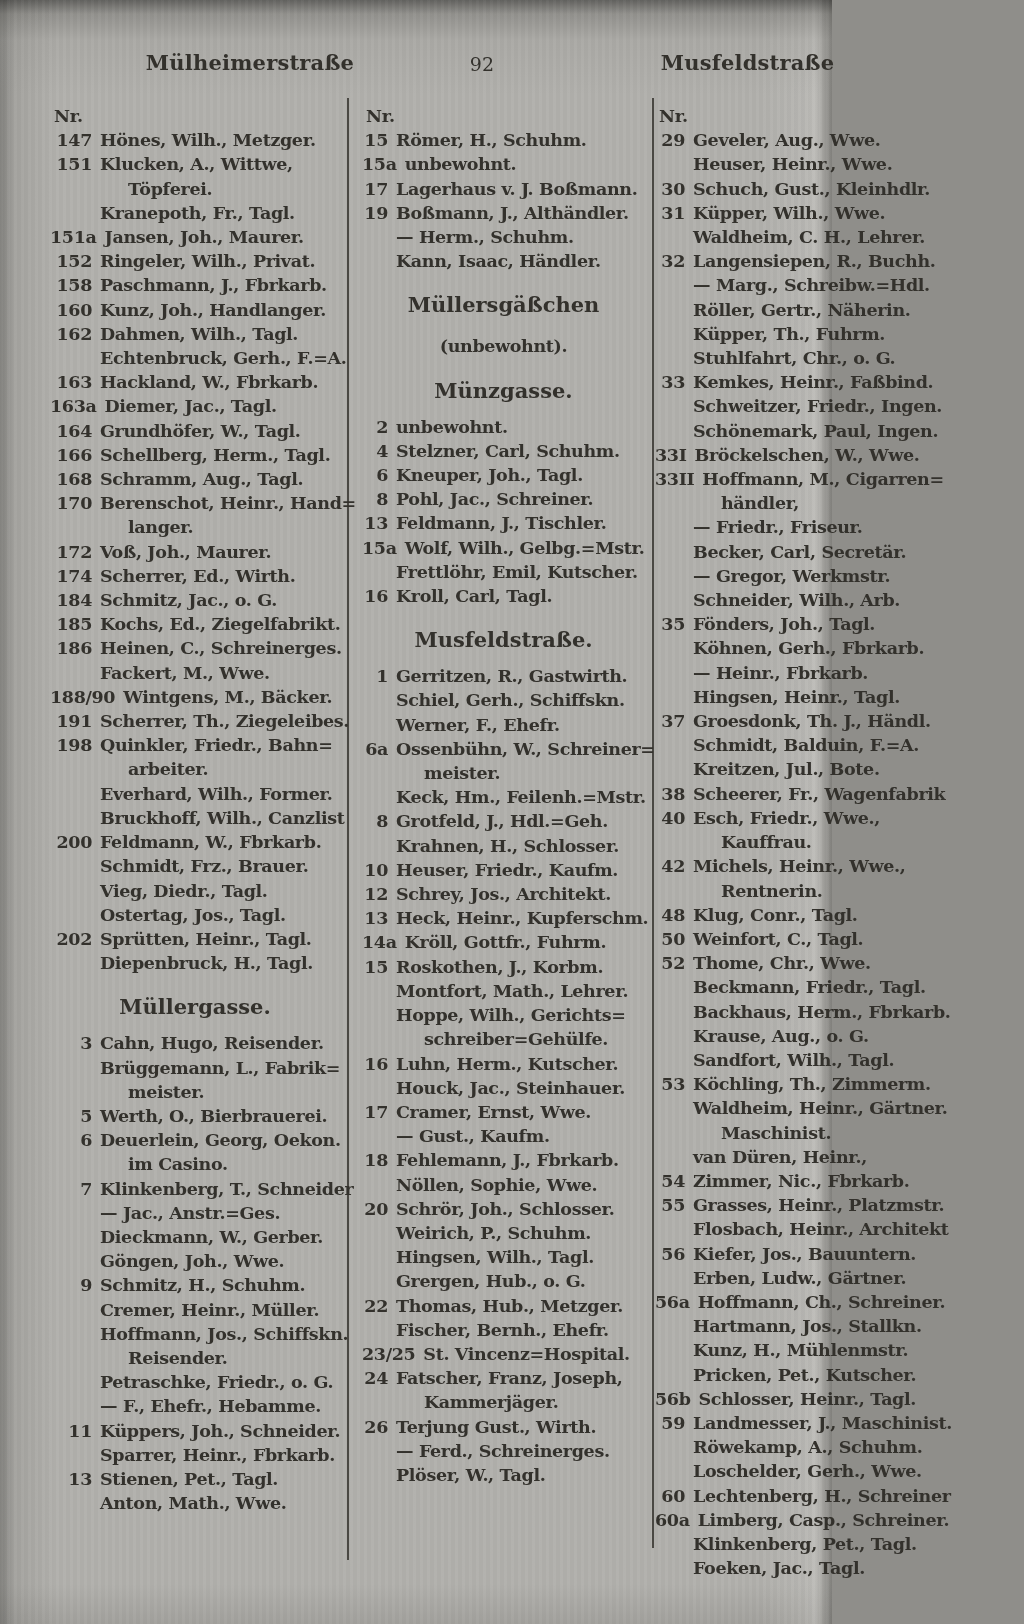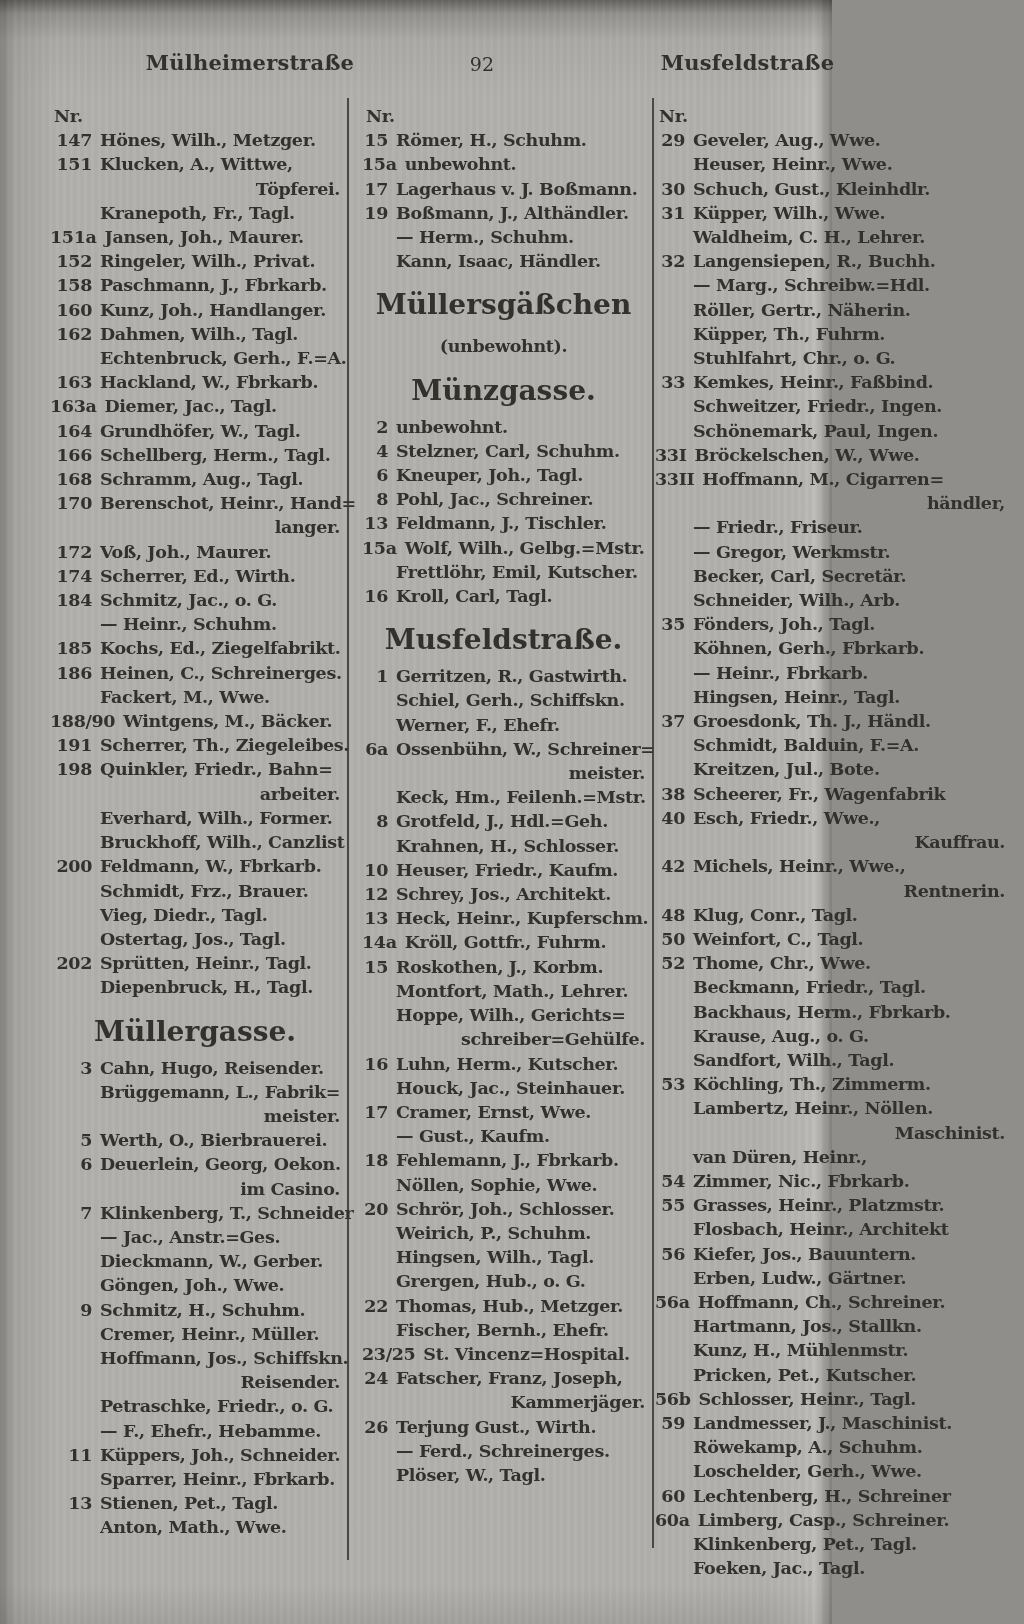--- a/index.html
+++ b/index.html
@@ -35,22 +35,22 @@
   .d2{left:652px;height:1450px;}
   
   .col{position:absolute;top:104px;font-size:17.5px;font-weight:700;letter-spacing:-0.35px;line-height:24.2px;white-space:nowrap;}
   .col1{left:50px;width:290px;--nw:50px;}
   .col2{left:362px;width:283px;--nw:34px;}
   .col3{left:655px;width:350px;--nw:38px;}
   .nr-label{padding-left:4px;}
   .entry{padding-left:var(--nw);}
   .line.first{margin-left:calc(-1 * var(--nw));}
   .num{display:inline-block;min-width:var(--nw);text-align:right;padding-right:8px;box-sizing:border-box;}
-  .line.cont{margin-left:28px;text-align:right;}
-  .heading{font-size:28px;line-height:28px;text-align:center;margin:18px 0 10px;letter-spacing:0;}
+  .line.cont{margin-left:28px;}
+  .heading{font-size:21px;line-height:28px;text-align:center;margin:18px 0 10px;letter-spacing:0;}
   .note{text-align:center;margin:15px 0 12px;font-weight:700;}
 </style>
 </head>
 <body>
 
 <div class="page">
   <div class="hdr hdr-left">Mülheimerstraße</div>
   <div class="hdr hdr-num">92</div>
   <div class="hdr hdr-right">Musfeldstraße</div>
 
@@ -109,23 +109,20 @@
       <div class="entry">
         <div class="line first"><span class="num">172</span><span class="nm">Voß, Joh., Maurer.</span></div>
       </div>
       <div class="entry">
         <div class="line first"><span class="num">174</span><span class="nm">Scherrer, Ed., Wirth.</span></div>
       </div>
       <div class="entry">
         <div class="line first"><span class="num">184</span><span class="nm">Schmitz, Jac., o. G.</span></div>
       </div>
       <div class="entry">
-        <div class="line first"><span class="num"></span><span class="nm">— Heinr., Schuhm.</span></div>
-      </div>
-      <div class="entry">
         <div class="line first"><span class="num">185</span><span class="nm">Kochs, Ed., Ziegelfabrikt.</span></div>
       </div>
       <div class="entry">
         <div class="line first"><span class="num">186</span><span class="nm">Heinen, C., Schreinerges.</span></div>
       </div>
       <div class="entry">
         <div class="line first"><span class="num"></span><span class="nm">Fackert, M., Wwe.</span></div>
       </div>
       <div class="entry">
         <div class="line first"><span class="num">188/90</span><span class="nm">Wintgens, M., Bäcker.</span></div>
@@ -409,24 +406,24 @@
         <div class="line first"><span class="num">33I</span><span class="nm">Bröckelschen, W., Wwe.</span></div>
       </div>
       <div class="entry">
         <div class="line first"><span class="num">33II</span><span class="nm">Hoffmann, M., Cigarren=</span></div>
         <div class="line cont">händler,</div>
       </div>
       <div class="entry">
         <div class="line first"><span class="num"></span><span class="nm">— Friedr., Friseur.</span></div>
       </div>
       <div class="entry">
+        <div class="line first"><span class="num"></span><span class="nm">Becker, Carl, Secretär.</span></div>
+      </div>
+      <div class="entry">
         <div class="line first"><span class="num"></span><span class="nm">— Gregor, Werkmstr.</span></div>
-      </div>
-      <div class="entry">
-        <div class="line first"><span class="num"></span><span class="nm">Becker, Carl, Secretär.</span></div>
       </div>
       <div class="entry">
         <div class="line first"><span class="num"></span><span class="nm">Schneider, Wilh., Arb.</span></div>
       </div>
       <div class="entry">
         <div class="line first"><span class="num">35</span><span class="nm">Fönders, Joh., Tagl.</span></div>
       </div>
       <div class="entry">
         <div class="line first"><span class="num"></span><span class="nm">Köhnen, Gerh., Fbrkarb.</span></div>
       </div>
@@ -474,21 +471,21 @@
       <div class="entry">
         <div class="line first"><span class="num"></span><span class="nm">Krause, Aug., o. G.</span></div>
       </div>
       <div class="entry">
         <div class="line first"><span class="num"></span><span class="nm">Sandfort, Wilh., Tagl.</span></div>
       </div>
       <div class="entry">
         <div class="line first"><span class="num">53</span><span class="nm">Köchling, Th., Zimmerm.</span></div>
       </div>
       <div class="entry">
-        <div class="line first"><span class="num"></span><span class="nm">Lambertz, Heinr., Nöllen.</span></div>
+        <div class="line first"><span class="num"></span><span class="nm">Waldheim, Heinr., Gärtner.</span></div>
       </div>
       <div class="entry">
         <div class="line cont">Maschinist.</div>
         <div class="line first"><span class="num"></span><span class="nm">van Düren, Heinr.,</span></div>
       </div>
       <div class="entry">
         <div class="line first"><span class="num">54</span><span class="nm">Zimmer, Nic., Fbrkarb.</span></div>
       </div>
       <div class="entry">
         <div class="line first"><span class="num">55</span><span class="nm">Grasses, Heinr., Platzmstr.</span></div>

